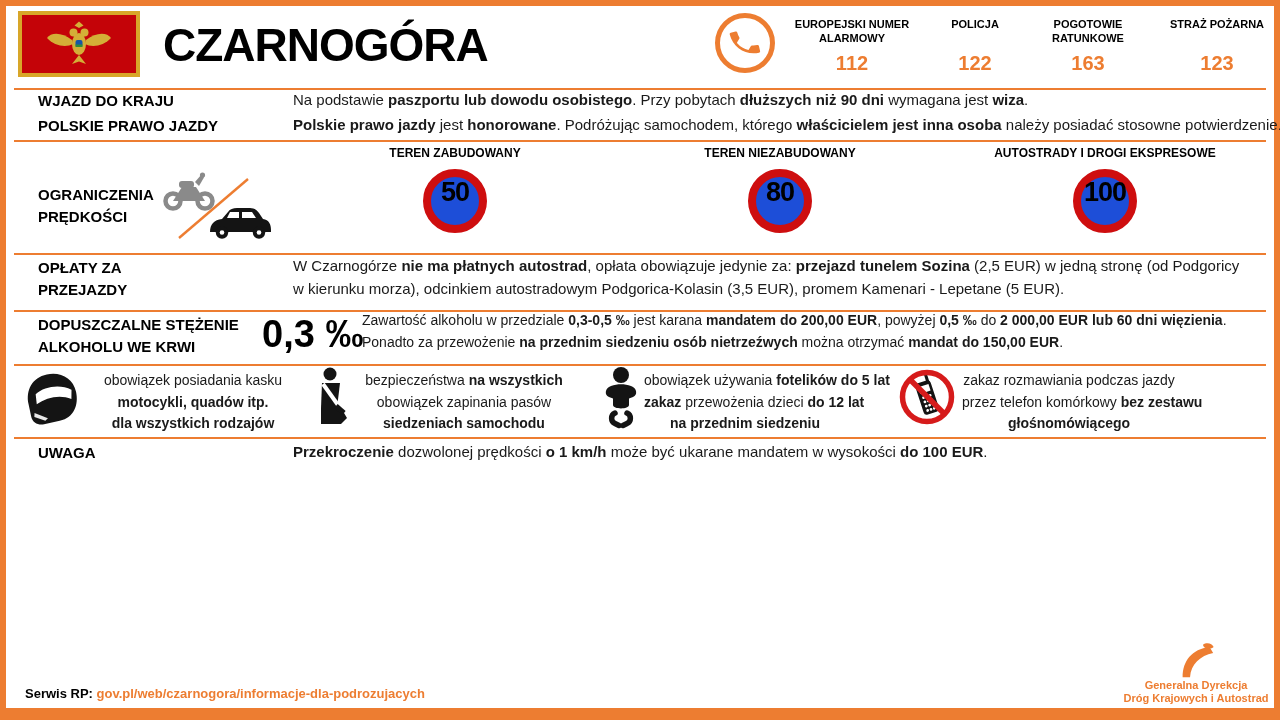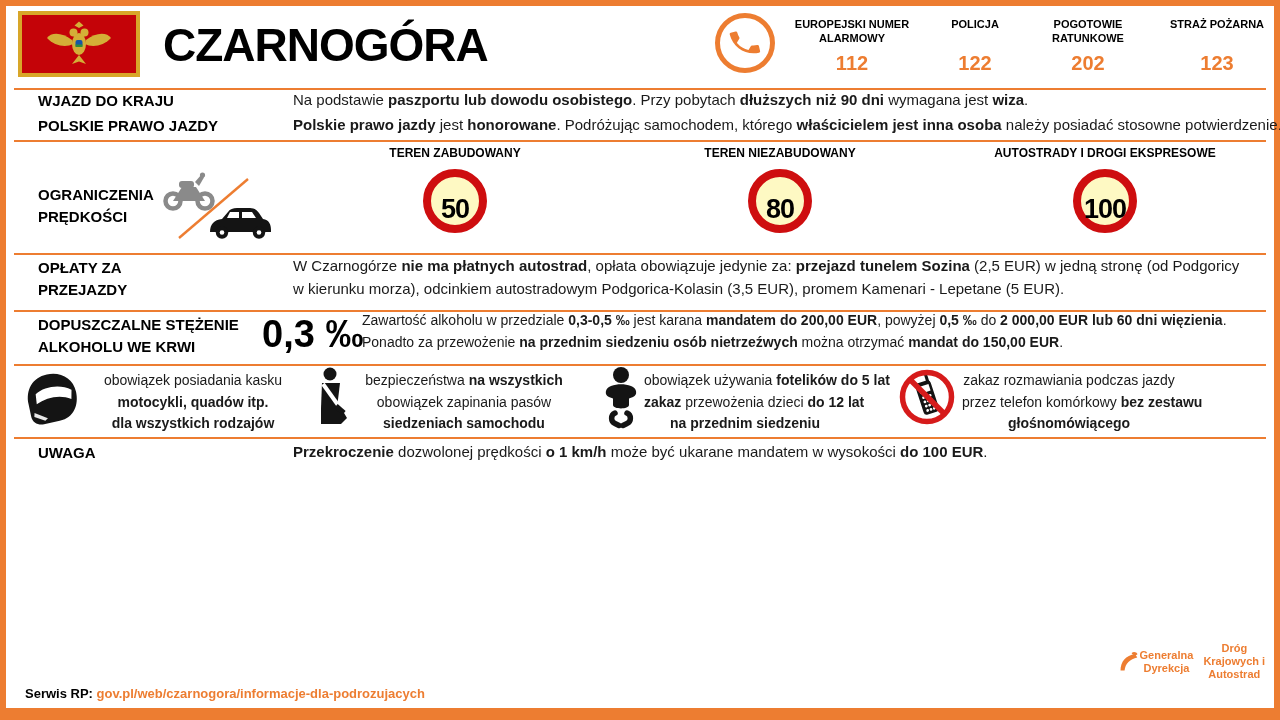--- a/index.html
+++ b/index.html
@@ -36,34 +36,34 @@
 
   
   .sec-label{ position:absolute; left:38px; font-size:15px; font-weight:bold; color:#000; }
   .rich{ position:absolute; font-size:15px; color:var(--ink); white-space:nowrap; }
   .b{ font-weight:bold; }
 
   
   .veh{ position:absolute; left:160px; top:170px; }
   .speed-col{ position:absolute; width:310px; text-align:center; top:146px; }
   .speed-col .hdr{ font-size:12px; font-weight:bold; color:#000; }
-  .sign{ width:64px; height:64px; margin:9px auto 0; border:8px solid var(--sign-red); border-radius:50%; background:#fef9c3; display:flex; align-items:flex-end; justify-content:center; font-size:27px; font-weight:bold; color:#000; letter-spacing:-1px; }
+  .sign{ width:64px; height:64px; margin:9px auto 0; border:8px solid var(--sign-red); border-radius:50%; background:#1d4ed8; display:flex; align-items:flex-start; justify-content:center; font-size:27px; font-weight:bold; color:#000; letter-spacing:-1px; }
 
   
   .limit{ position:absolute; left:262px; top:313px; font-size:38px; font-weight:bold; color:#000; }
 
   
   .rule-icon{ position:absolute; }
   .rule-text{ position:absolute; top:370px; font-size:14px; line-height:21.5px; text-align:center; color:var(--ink); }
   .rule-text div{ white-space:nowrap; }
 
   
   .serwis{ position:absolute; left:25px; top:686px; font-size:13px; font-weight:bold; color:#000; }
   .serwis a{ color:var(--orange); text-decoration:none; }
-  .gddkia{ position:absolute; left:1118px; top:642px; width:156px; display:flex; flex-direction:row; align-items:center; }
+  .gddkia{ position:absolute; left:1118px; top:642px; width:156px; display:flex; flex-direction:column; align-items:center; }
   .gddkia .logo{ width:37px; height:37px; }
   .gddkia .t{ font-size:11px; font-weight:bold; color:var(--orange); line-height:13px; text-align:center; }
 </style>
 </head>
 <body>
 
 <div class="page">
 
   <div class="edge top"></div>
   <div class="edge left"></div>
@@ -98,21 +98,21 @@
     <div class="emg-col w1">
       <div class="lbl">EUROPEJSKI NUMER ALARMOWY</div>
       <div class="num">112</div>
     </div>
     <div class="emg-col w2">
       <div class="lbl">POLICJA</div>
       <div class="num">122</div>
     </div>
     <div class="emg-col w3">
       <div class="lbl">POGOTOWIE RATUNKOWE</div>
-      <div class="num">202</div>
+      <div class="num">163</div>
     </div>
     <div class="emg-col w4">
       <div class="lbl">STRAŻ POŻARNA</div>
       <div class="num">123</div>
     </div>
   </div>
 
   <div class="sep" style="top:88px"></div>
 
   <div class="sec-label" style="top:92px">WJAZD DO KRAJU</div>

